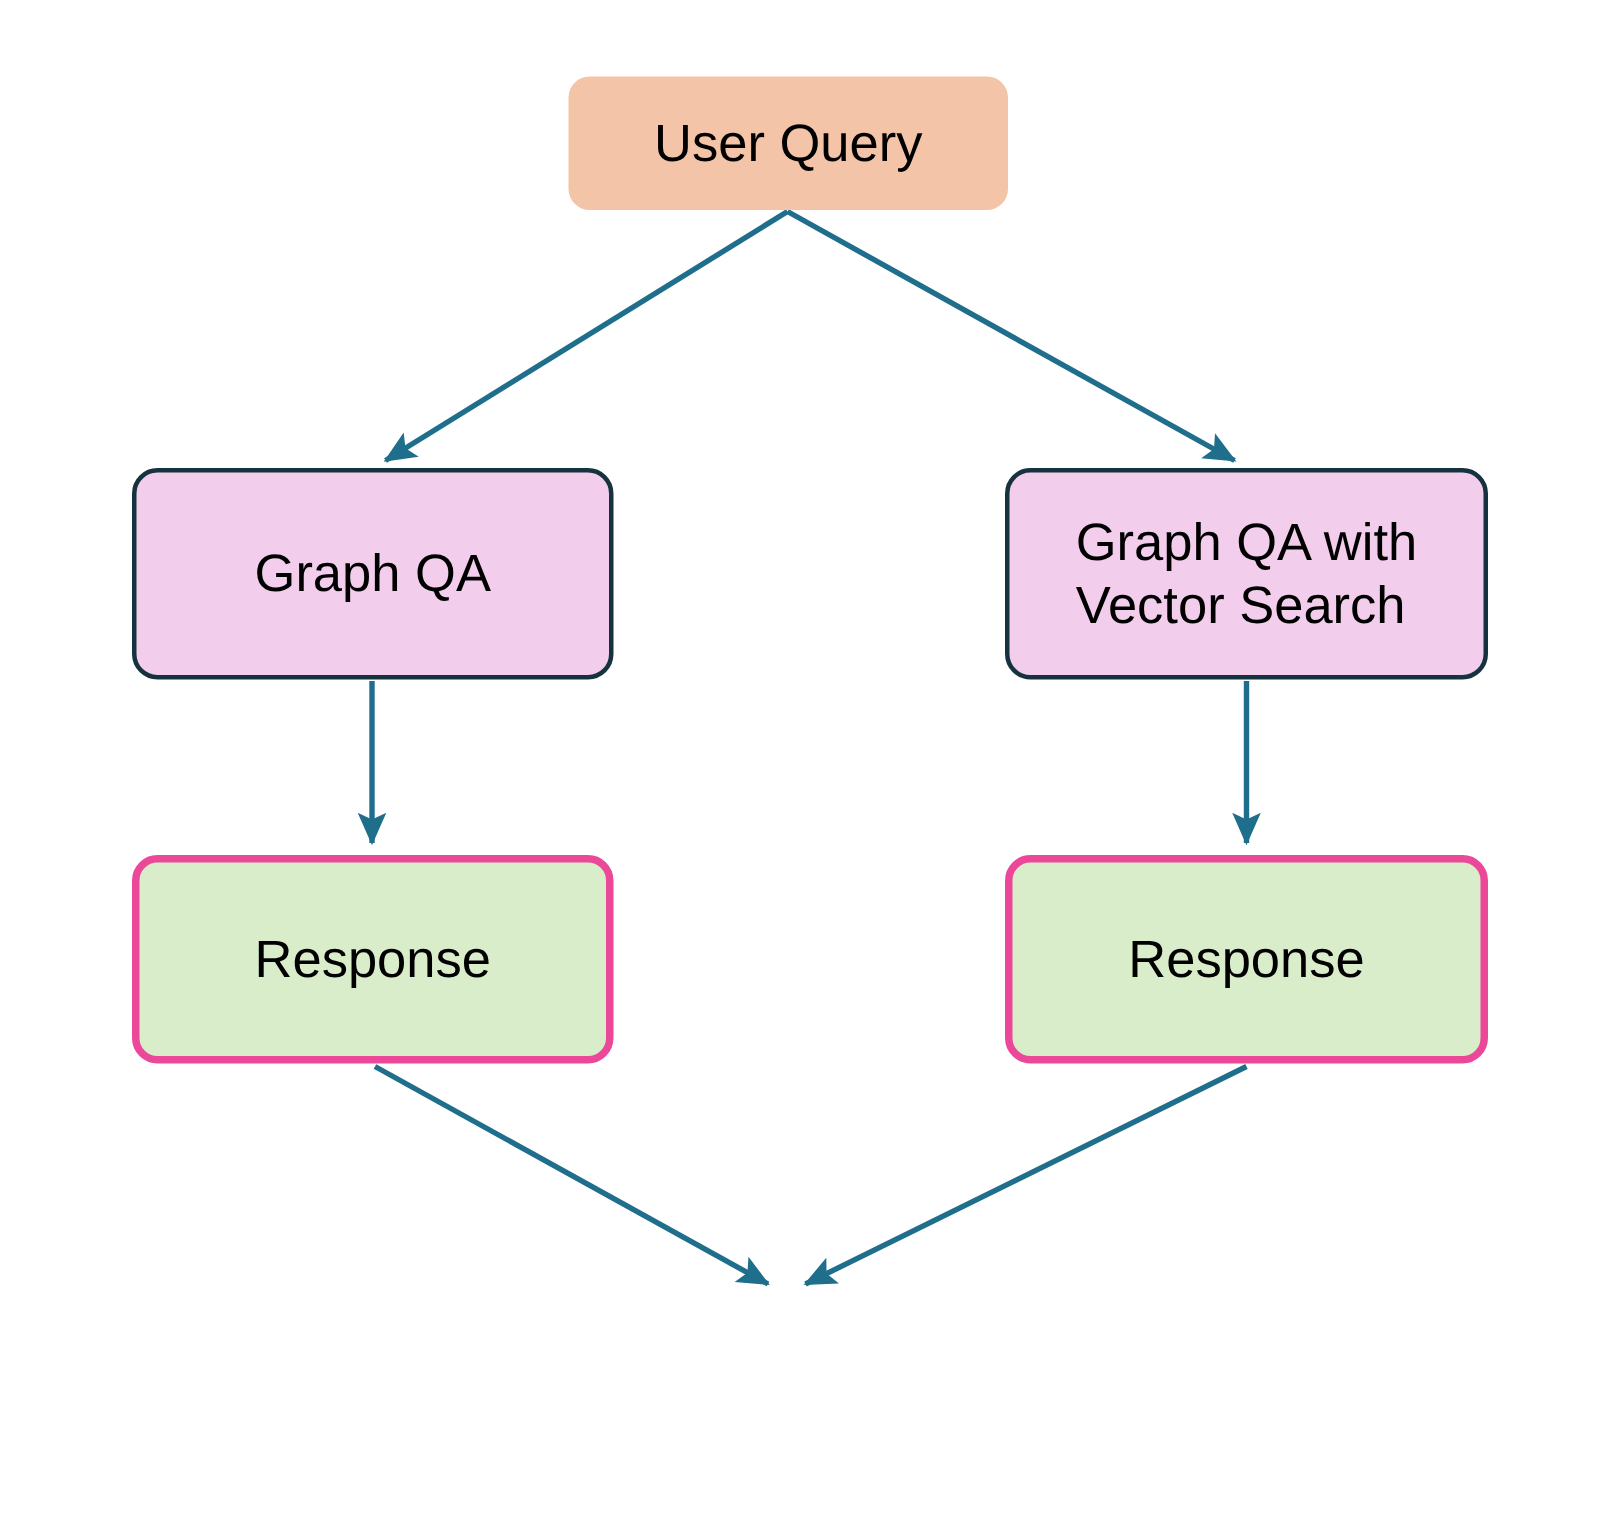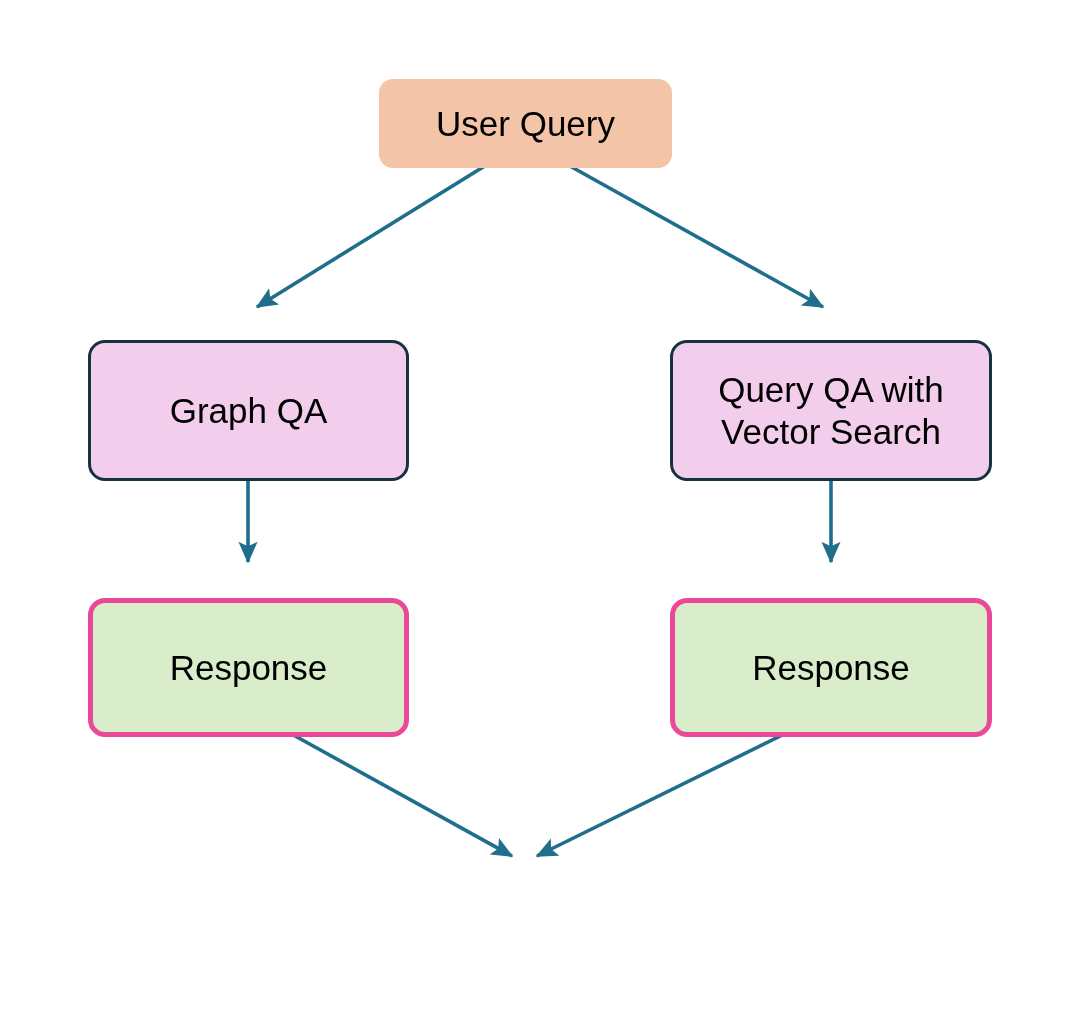--- a/index.html
+++ b/index.html
@@ -25,26 +25,25 @@
     width: 1080px;
     height: 1013px;
     pointer-events: none;
   }
   .node {
     position: absolute;
     box-sizing: border-box;
     display: flex;
     align-items: center;
     justify-content: center;
-    text-align: center;
+    text-align: left;
     color: #000000;
     line-height: 1.18;
     white-space: pre-line;
     z-index: 2;
-    margin-top: 28px;
   }
   
   .node--terminal {
     background: #F4C4A8;
     border: none;
     border-radius: 14px;
     font-size: 35px;
   }
   
   .node--process {
@@ -108,21 +107,21 @@
 
   <div class="node node--terminal" id="node-user-query">
     <span>User Query</span>
   </div>
 
   <div class="node node--process" id="node-graph-qa">
     <span>Graph QA</span>
   </div>
 
   <div class="node node--process" id="node-graph-qa-vector">
-    <span>Query QA with
+    <span>Graph QA with
 Vector Search</span>
   </div>
 
   <div class="node node--result" id="node-response-left">
     <span>Response</span>
   </div>
 
   <div class="node node--result" id="node-response-right">
     <span>Response</span>
   </div>

